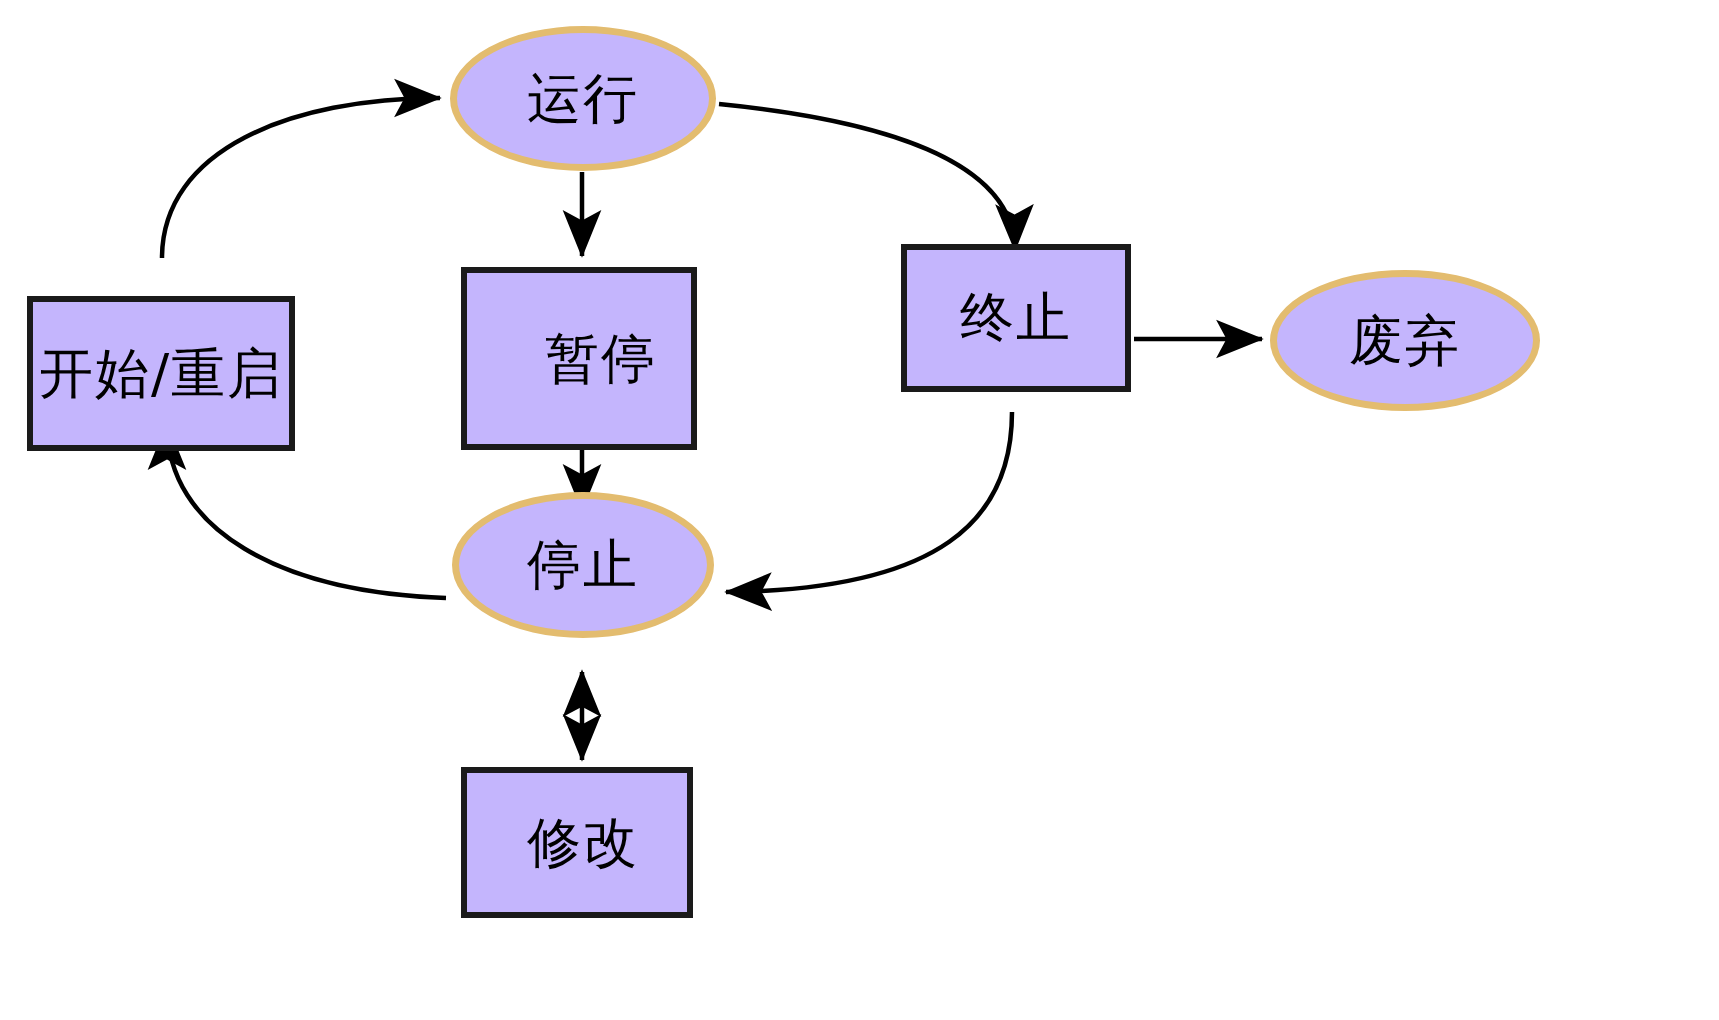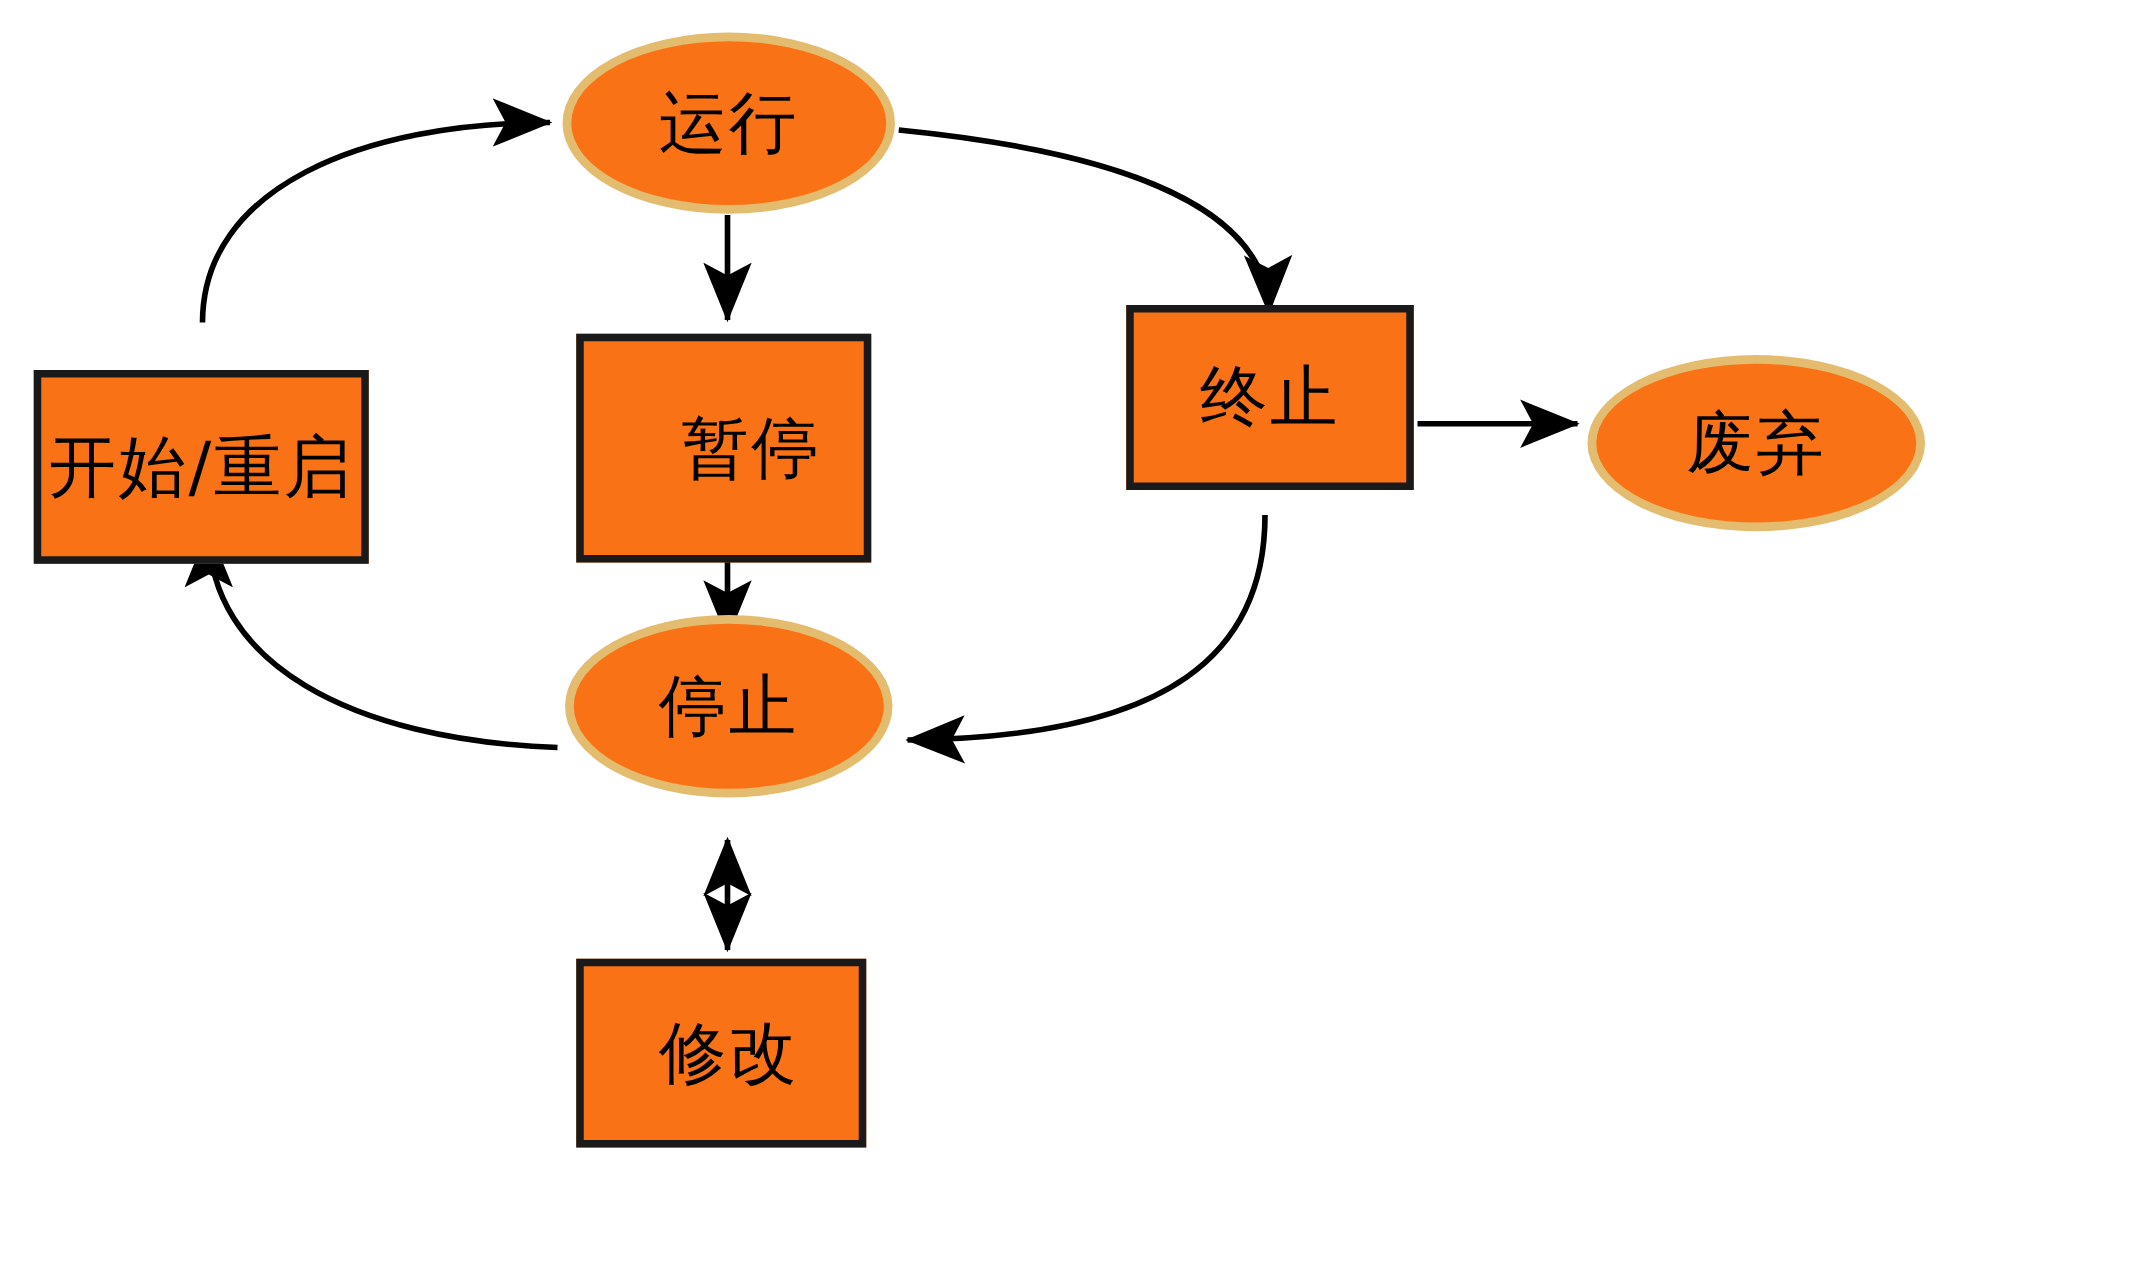--- a/index.html
+++ b/index.html
@@ -24,21 +24,21 @@
     top: 0;
     width: 1719px;
     height: 1020px;
   }
   .node {
     position: absolute;
     box-sizing: border-box;
     display: flex;
     align-items: center;
     justify-content: center;
-    background: #f97316;
+    background: #c4b5fd;
     color: #000000;
     text-align: center;
     line-height: 1;
   }
   .node-rect {
     border: 6px solid #1a1a1a;
     border-radius: 0;
   }
   .node-ellipse {
     border: 7px solid #e3bc6f;
@@ -94,21 +94,21 @@
   </div>
 
   <div class="node node-rect" style="left:461px; top:267px; width:236px; height:183px;padding-left:44px;">
     <span class="node-label">暂停</span>
   </div>
 
   <div class="node node-rect" style="left:901px; top:244px; width:230px; height:148px;align-items:center;">
     <span class="node-label">终止</span>
   </div>
 
-  <div class="node node-ellipse" style="left:1270px; top:284px; width:270px; height:141px;">
+  <div class="node node-ellipse" style="left:1270px; top:270px; width:270px; height:141px;">
     <span class="node-label">废弃</span>
   </div>
 
   <div class="node node-ellipse" style="left:452px; top:492px; width:262px; height:146px;">
     <span class="node-label">停止</span>
   </div>
 
   <div class="node node-rect" style="left:461px; top:767px; width:232px; height:151px;padding-left:12px;">
     <span class="node-label">修改</span>
   </div>

